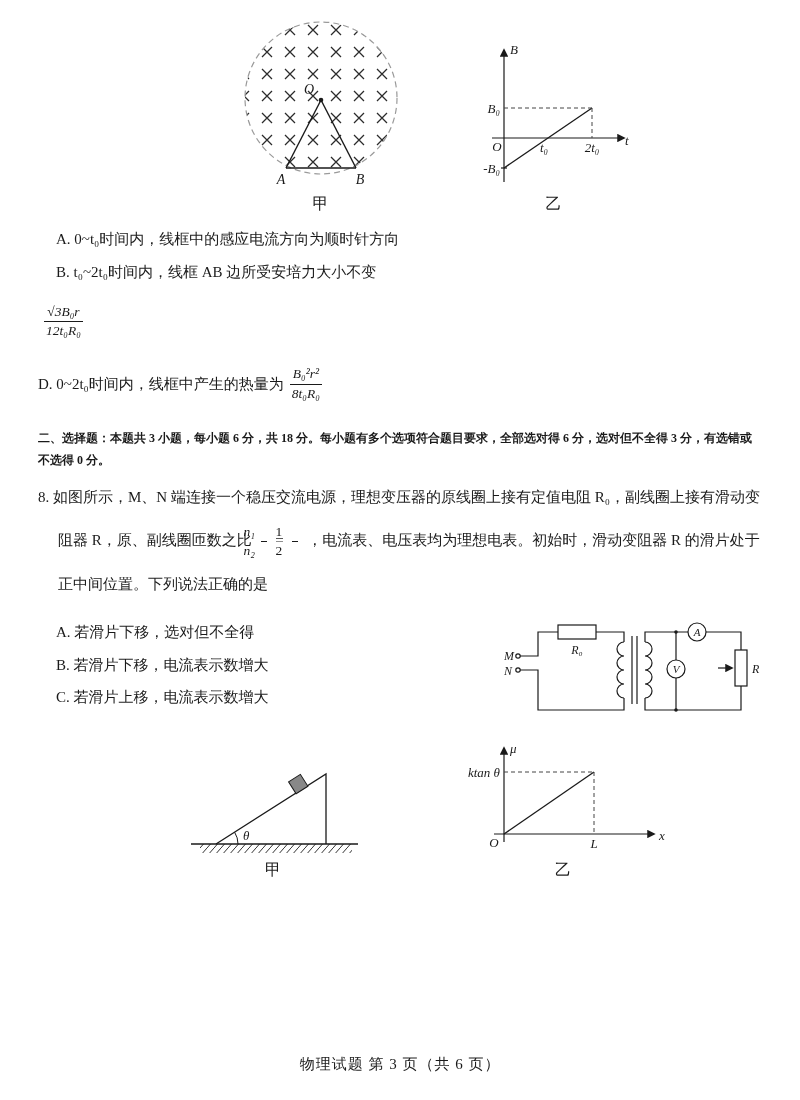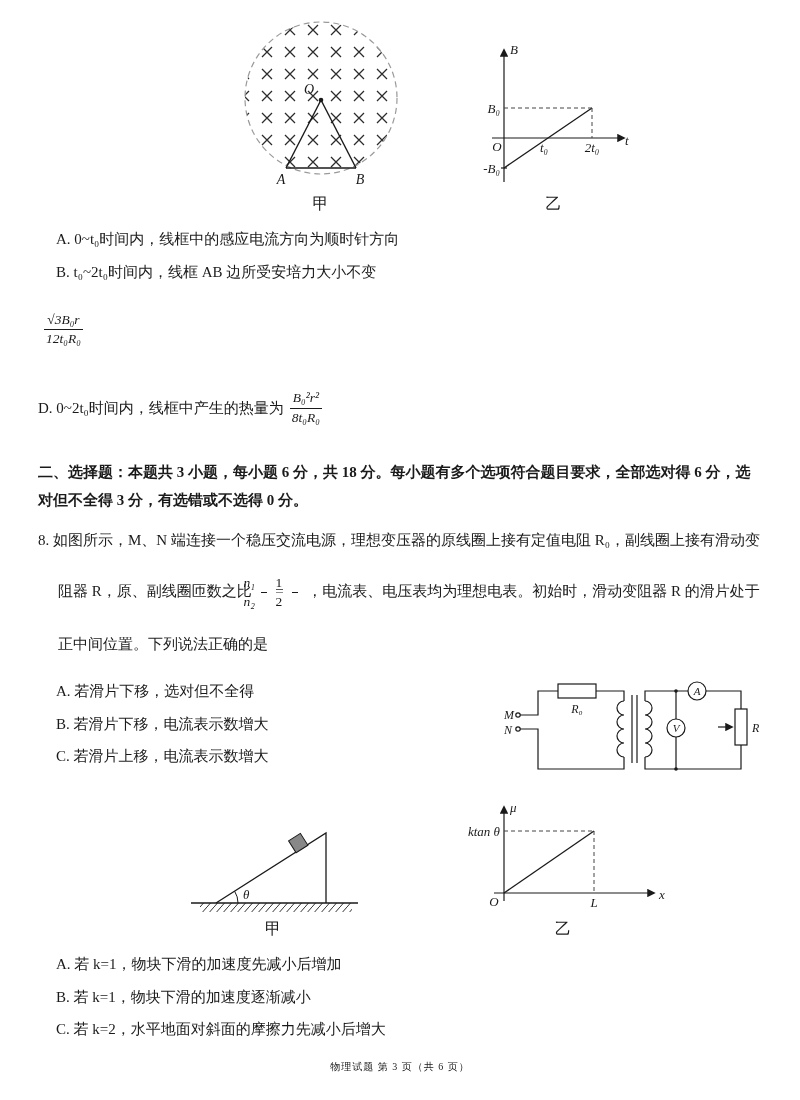--- a/index.html
+++ b/index.html
@@ -14,36 +14,36 @@
   
   .top-figures { display:flex; align-items:flex-end; gap:58px; margin-left:190px; }
   .fig { display:flex; flex-direction:column; align-items:center; }
   .fig-caption { font-size:16px; margin-top:4px; letter-spacing:1px; }
 
   
   .options { margin-top:10px; }
   .option { line-height:1.9; margin:4px 18px; }
   .option-frac { display:flex; align-items:center; margin:9px 0; line-height:1.4; }
   .frac { display:inline-flex; flex-direction:column; align-items:center;
-          font-size:13.5px; line-height:1.35; margin:16px 5px; vertical-align:middle;justify-content:space-between; }
+          font-size:13.5px; line-height:1.35; margin:8px 5px; vertical-align:middle;justify-content:space-between; }
   .frac .num { border-bottom:1.2px solid #1a1a1a; padding:0 3px; }
   .frac .den { padding:0 3px; }
   .frac-it { font-style:italic; }
 
-  .section-header { font-weight:bold; line-height:1.85; margin-top:16px; font-size:15px; }
+  .section-header { font-weight:bold; line-height:1.85; margin-top:16px; font-size:12px; }
 
   .question { margin-top:10px; }
   .qtext { line-height:2.25; padding-left:20px; text-indent:-20px; }
   .q8-body { display:flex; align-items:flex-start; margin-top:2px; }
   .q8-options { flex:1; }
   .circuit-svg { flex:0 0 auto; margin-top:8px; }
 
   .q9-figs { display:flex; align-items:flex-end; gap:95px; margin:14px 0 6px 148px; }
 
-  .footer { position:absolute; bottom:26px; left:0; width:100%; text-align:center; font-size:10px; letter-spacing:1px; }
+  .footer { position:absolute; bottom:26px; left:0; width:100%; text-align:center; font-size:15px; letter-spacing:1px; }
 </style>
 </head>
 <body>
 
 <svg width="0" height="0" style="position:absolute" aria-hidden="true">
   <defs>
     <pattern id="xpat" width="23" height="22" patternUnits="userSpaceOnUse" patternTransform="translate(7,5)">
       <path d="M4 4 L14 14 M14 4 L4 14" stroke="#2b2b2b" stroke-width="1.3" fill="none"></path>
     </pattern>
     <pattern id="hatch" width="7" height="8" patternUnits="userSpaceOnUse">
@@ -214,22 +214,17 @@
           <text x="54" y="15" font-size="13" font-style="italic">μ</text>
           <text x="44" y="39" font-size="13" font-style="italic" text-anchor="end">ktan θ</text>
           <text x="38" y="109" font-size="13" font-style="italic" text-anchor="middle">O</text>
           <text x="138" y="110" font-size="13" font-style="italic" text-anchor="middle">L</text>
           <text x="203" y="102" font-size="13" font-style="italic">x</text>
         </svg>
         <div class="fig-caption">乙</div>
       </div>
     </div>
 
-    <div class="options">
-      <p class="option">A. 若 k=1，物块下滑的加速度先减小后增加</p>
-      <p class="option">B. 若 k=1，物块下滑的加速度逐渐减小</p>
-      <p class="option">C. 若 k=2，水平地面对斜面的摩擦力先减小后增大</p>
-    </div>
   </div>
 
   <div class="footer">物理试题  第 3 页（共 6 页）</div>
 
 </div>
 
 </body></html>

